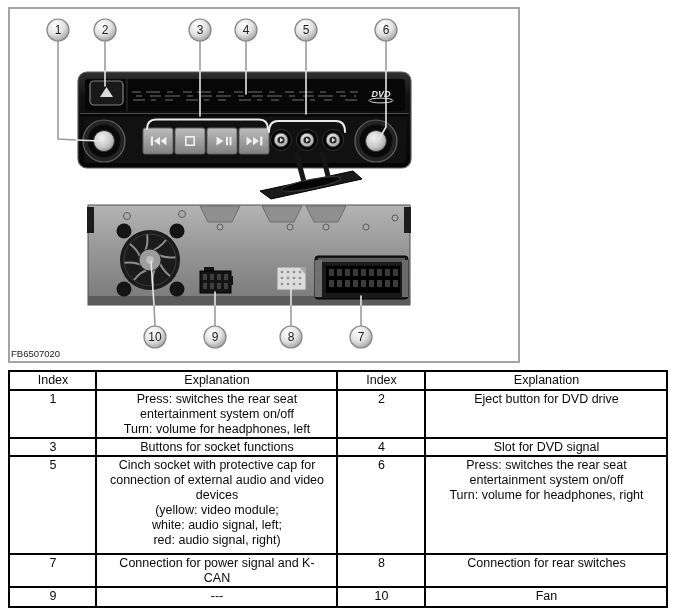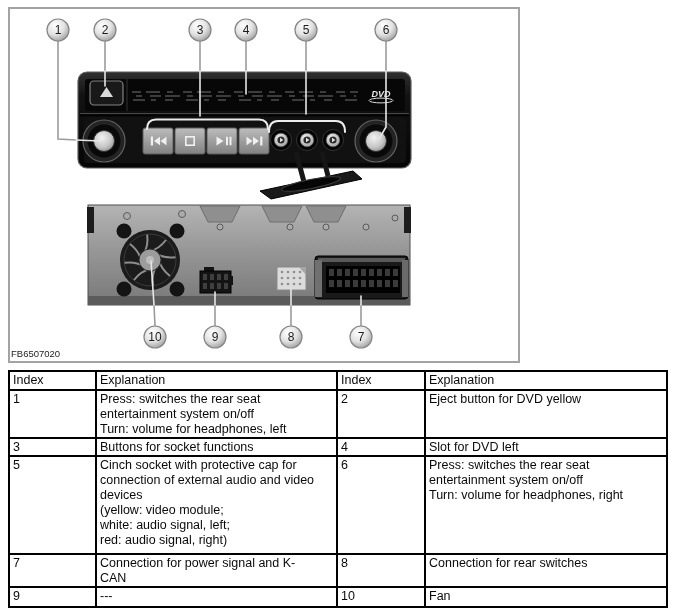--- a/index.html
+++ b/index.html
@@ -8,21 +8,21 @@
     font-family:"Liberation Sans", sans-serif;color:#000;
   }
   .diagram-svg{position:absolute;left:0;top:0;}
   .exp-table{
     position:absolute;left:8px;top:370px;width:658px;
     border-collapse:collapse;table-layout:fixed;
     font-size:12.5px;line-height:15px;color:#0a0a0a;
   }
   .exp-table td{
     border:2px solid #000;vertical-align:top;
-    padding:1px 2px 0 3px;white-space:pre-line;overflow:hidden;
+    padding:1px 2px 0 3px;white-space:pre-line;overflow:hidden;text-align:center;
   }
   .svg-label{font-family:"Liberation Sans", sans-serif;}
 </style>
 </head>
 <body>
 
 <svg class="diagram-svg" width="673" height="613" viewBox="0 0 673 613">
   <defs>
     <radialGradient id="calloutGrad" cx="38%" cy="30%" r="75%">
       <stop offset="0%" stop-color="#ffffff"></stop>
@@ -352,27 +352,27 @@
       <td>Explanation</td>
       <td>Index</td>
       <td>Explanation</td>
     </tr>
     <tr style="height:47px">
       <td>1</td>
       <td>Press: switches the rear seat
 entertainment system on/off
 Turn: volume for headphones, left</td>
       <td>2</td>
-      <td>Eject button for DVD yellow</td>
+      <td>Eject button for DVD drive</td>
     </tr>
     <tr style="height:18px">
       <td>3</td>
       <td>Buttons for socket functions</td>
       <td>4</td>
-      <td>Slot for DVD left</td>
+      <td>Slot for DVD signal</td>
     </tr>
     <tr style="height:98px">
       <td>5</td>
       <td>Cinch socket with protective cap for
 connection of external audio and video
 devices
 (yellow: video module;
 white: audio signal, left;
 red: audio signal, right)</td>
       <td>6</td>

